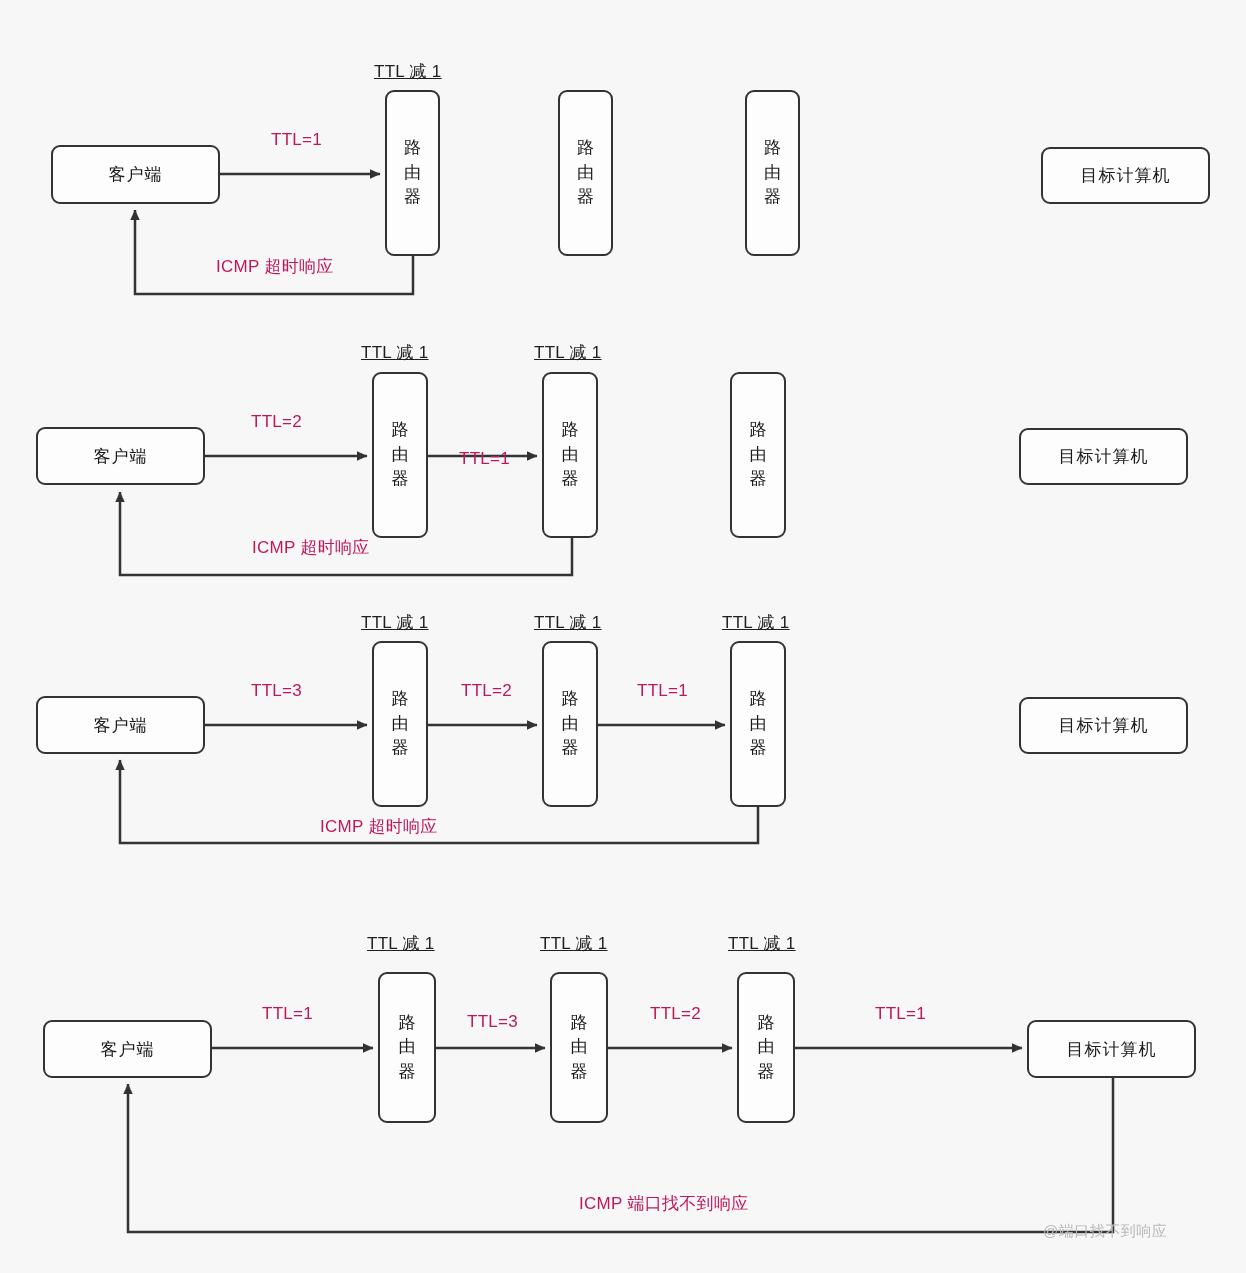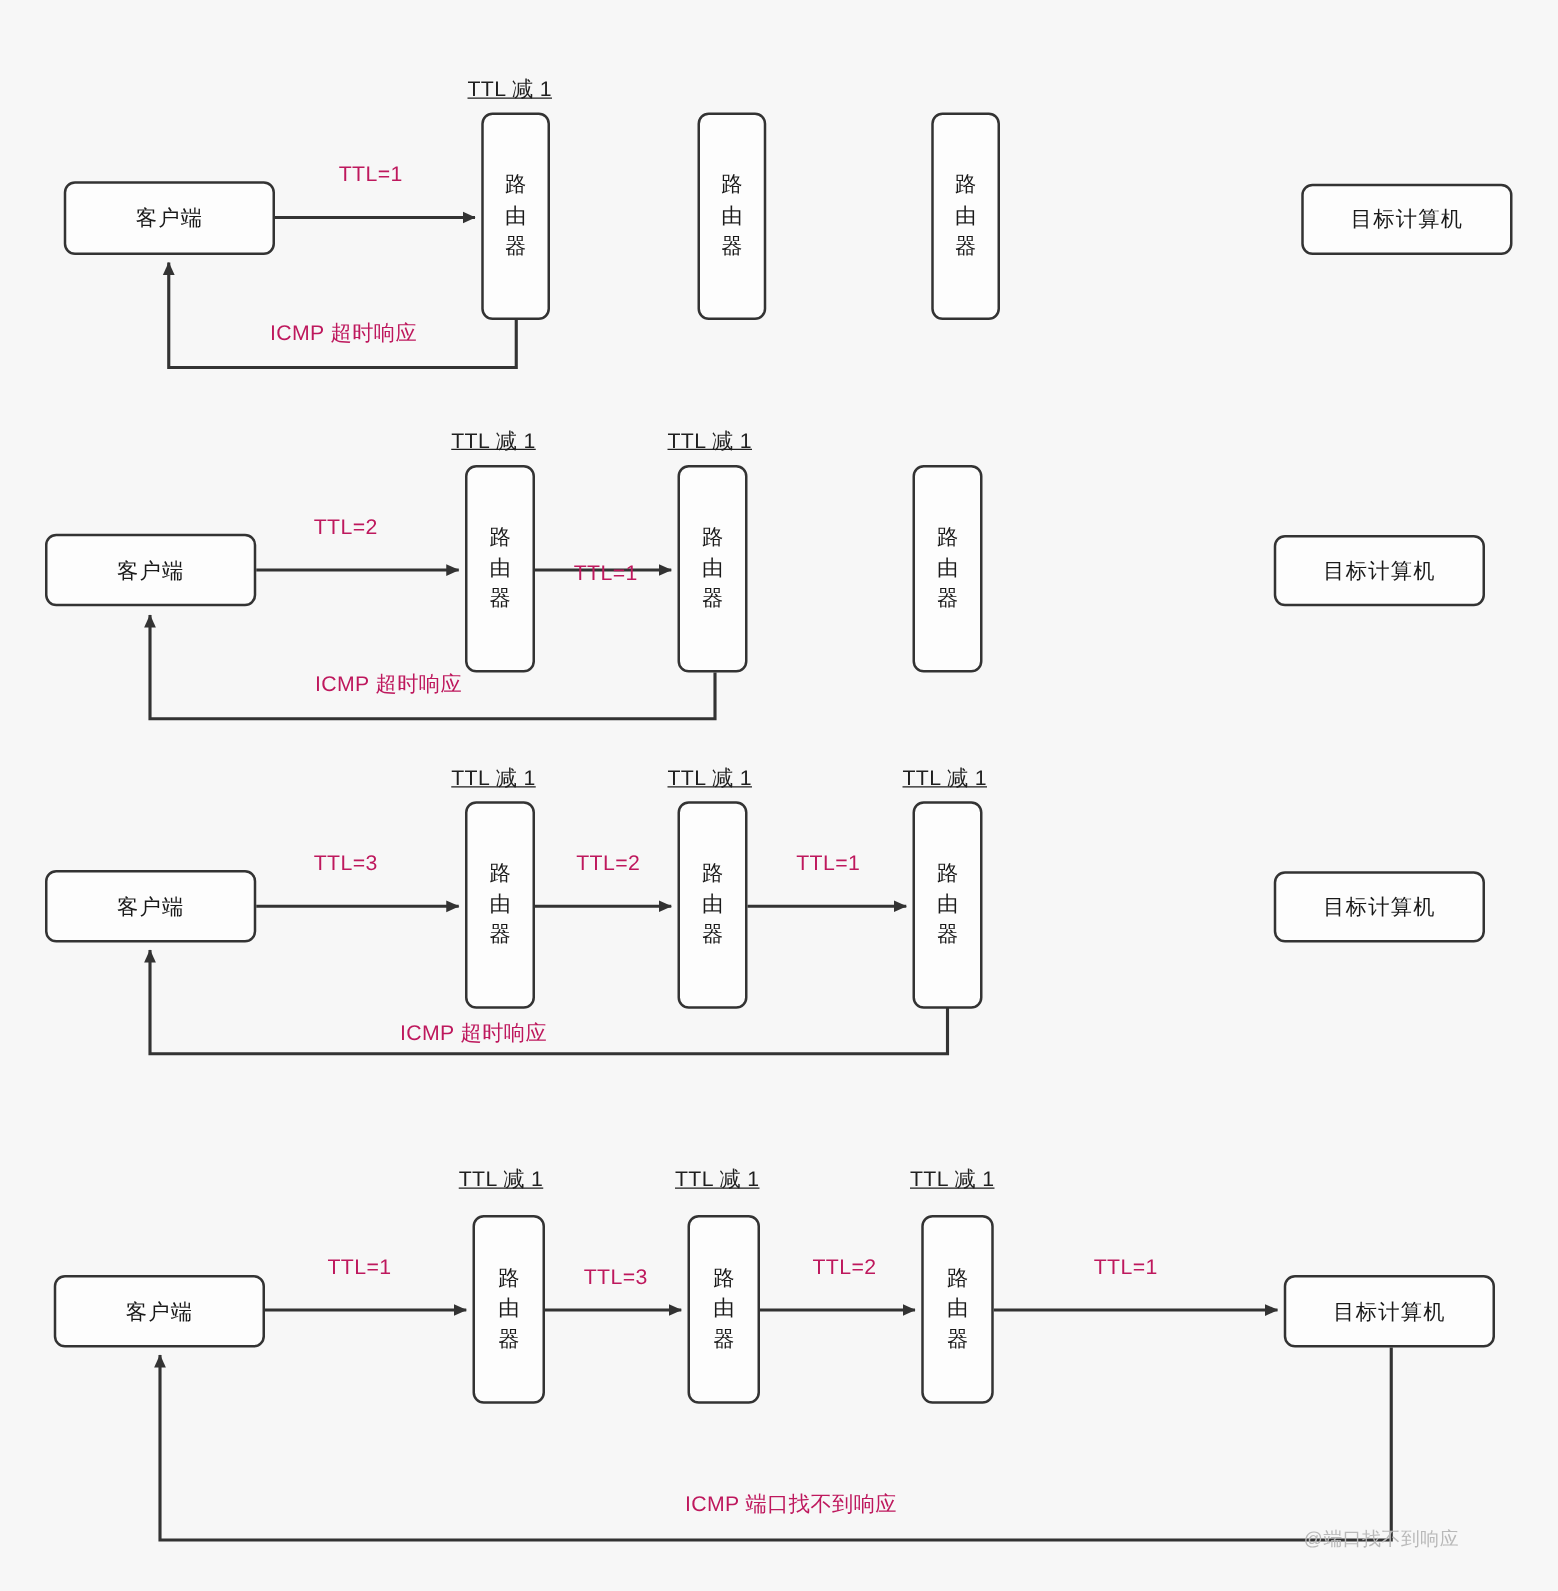--- a/index.html
+++ b/index.html
@@ -212,17 +212,17 @@
   </div>
 
   <div class="node host" style="left:1027px; top:1020px; width:169px; height:58px;">
     <span>目标计算机</span>
   </div>
 
   <div class="edge-label" style="left:262px; top:1004px;">TTL=1</div>
   <div class="edge-label" style="left:467px; top:1012px;">TTL=3</div>
   <div class="edge-label" style="left:650px; top:1004px;">TTL=2</div>
   <div class="edge-label" style="left:875px; top:1004px;">TTL=1</div>
-  <div class="edge-label" style="left:548px; top:1192px;text-align:center;">ICMP 端口找不到响应</div>
+  <div class="edge-label" style="left:579px; top:1192px;text-align:center;">ICMP 端口找不到响应</div>
 
   <div class="watermark" style="left:1043px; top:1222px;">@端口找不到响应</div>
 
 </div>
 
 </body></html>

